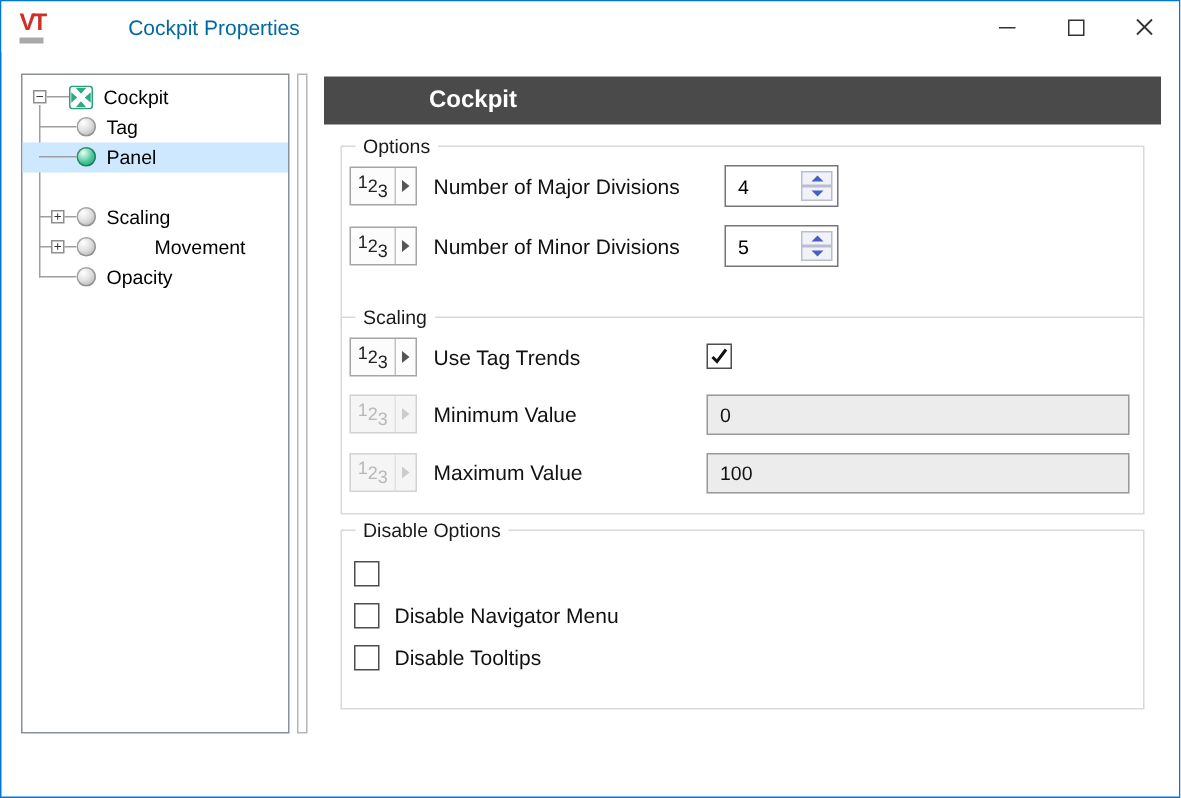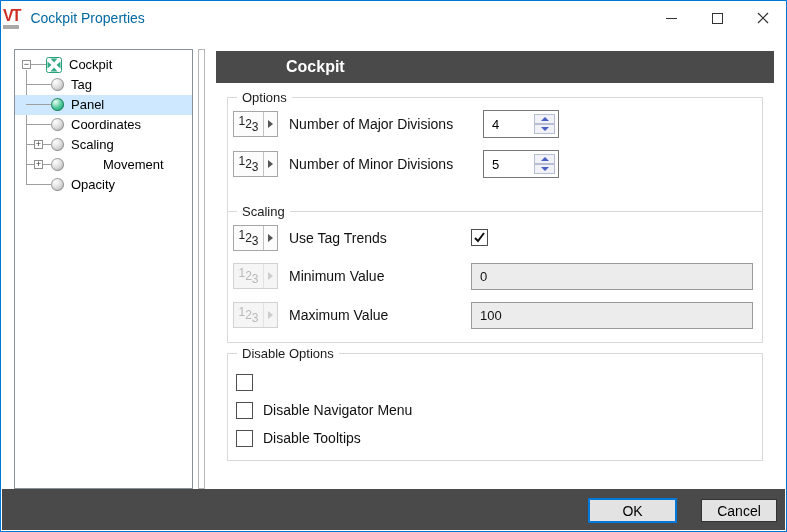--- a/index.html
+++ b/index.html
@@ -12,22 +12,23 @@
   }
   .window {
     position: absolute; inset: 0;
     border: 1px solid #0078d7;
     background: #ffffff;
   }
 
   
   .titlebar {
     position: absolute; top: 0; left: 0; right: 0; height: 34px;
-    display: flex; align-items: center; padding-left: 2px;
+    display: flex; align-items: center; padding-left: 12px;
     background: #ffffff;
+    gap: 45px;
   }
   .vt-logo { display: flex; flex-direction: column; align-items: flex-start; line-height: 1; }
   .vt-text { color: #cf2f27; font-weight: bold; font-size: 16px; letter-spacing: -2px; }
   .vt-bar { width: 16px; height: 4px; background: #a9a9a9; margin-top: 1px; }
   .title-text { font-size: 14px; color: #0369a1; margin-left: 11px; }
   .caption { margin-left: auto; display: flex; height: 100%; }
   .cap-btn { width: 46px; height: 100%; display: flex; align-items: center; justify-content: center; }
   .min-glyph { width: 11px; height: 0; border-top: 1px solid #333; }
   .max-glyph { width: 11px; height: 11px; border: 1px solid #333; background: #fff; }
 
@@ -70,21 +71,21 @@
     background: #4a4a4a; color: #fff; font-weight: bold; font-size: 16px;
     line-height: 32px; padding-left: 70px;
   }
   .group { position: absolute; border: 1px solid #d9d9d9; background: #fff; }
   .group-label {
     position: absolute; top: -8px; left: 9px; background: #fff;
     padding: 0 5px; font-size: 13px; color: #1a1a1a;
   }
   #group-options { left: 226px; top: 96px;  width: 536px; height: 122px;  }
   #group-scaling { left: 226px; top: 210px; width: 536px; height: 132px; }
-  #group-disable { left: 226px; top: 352px; width: 536px; height: 108px; }
+  #group-disable { left: 226px; top: 352px; width: 536px; height: 120px; }
 
   .num-btn {
     position: absolute; width: 45px; height: 26px;
     border: 1px solid #a6a6a6; background: #fcfcfc; display: flex;
   }
   .num-btn .digits {
     width: 30px; display: flex; align-items: center; justify-content: center;
     border-right: 1px solid #c2c2c2; font-size: 12px; color: #222;
   }
   .digits span { position: relative; }
@@ -179,25 +180,20 @@
         <span class="sphere green" style="left:36px;"></span>
         <span class="tree-label" style="left:56px;">Panel</span>
       </div>
 
       <div class="tree-row" style="top:25px;">
         <span class="hline" style="left:11px; width:25px;"></span>
         <span class="sphere" style="left:36px;"></span>
         <span class="tree-label" style="left:56px;">Tag</span>
       </div>
 
-      <div class="tree-row" style="top:65px;">
-        <span class="hline" style="left:11px; width:25px;"></span>
-        <span class="sphere" style="left:36px;"></span>
-        <span class="tree-label" style="left:56px;">Coordinates</span>
-      </div>
 
       <div class="tree-row" style="top:85px;">
         <span class="hline" style="left:11px; width:25px;"></span>
         <span class="expander" style="left:19px;">+</span>
         <span class="sphere" style="left:36px;"></span>
         <span class="tree-label" style="left:56px;">Scaling</span>
       </div>
 
       <div class="tree-row" style="top:105px;">
         <span class="hline" style="left:11px; width:25px;"></span>
@@ -322,18 +318,14 @@
 
     <div class="checkbox" style="left:8px; top:20px;"></div>
 
     <div class="checkbox" style="left:8px; top:48px;"></div>
     <span class="field-label" style="left:35px; top:43px;">Disable Navigator Menu</span>
 
     <div class="checkbox" style="left:8px; top:76px;"></div>
     <span class="field-label" style="left:35px; top:71px;">Disable Tooltips</span>
   </div>
 
-  <div class="footer">
-    <button class="btn" id="btn-ok">OK</button>
-    <button class="btn" id="btn-cancel">Cancel</button>
-  </div>
 
 </div>
 
 </body></html>

